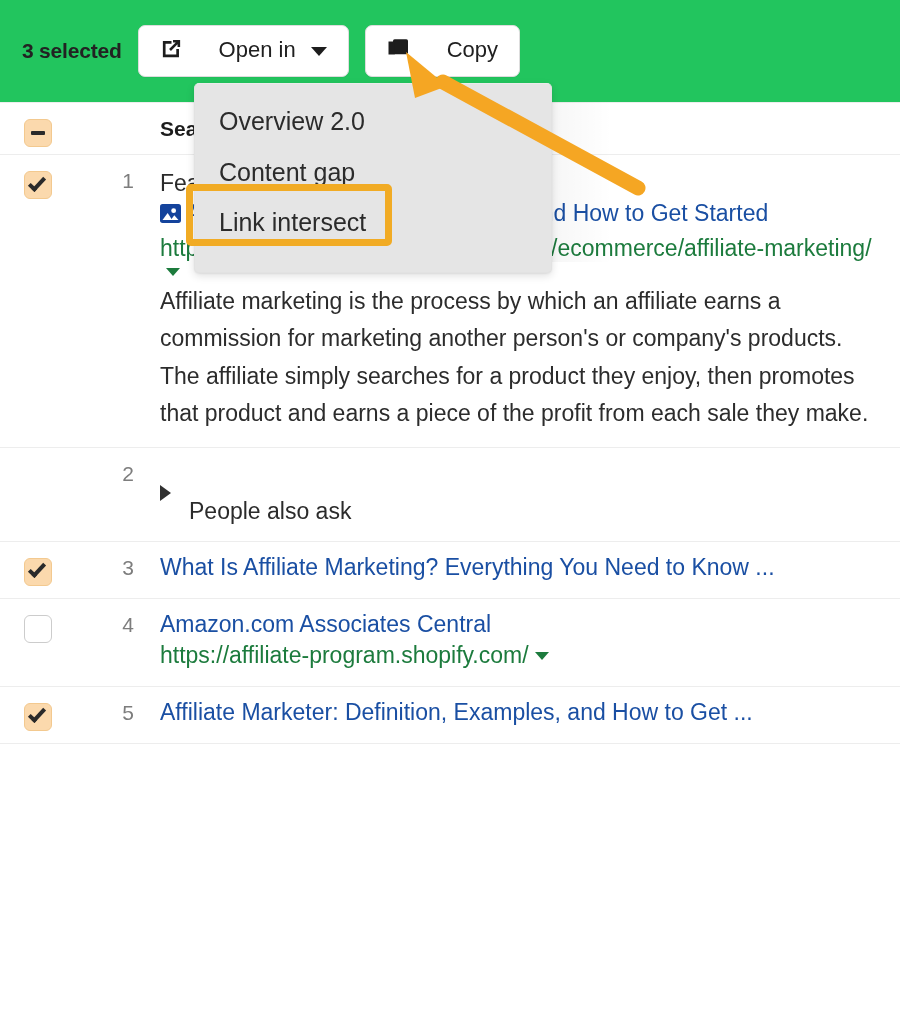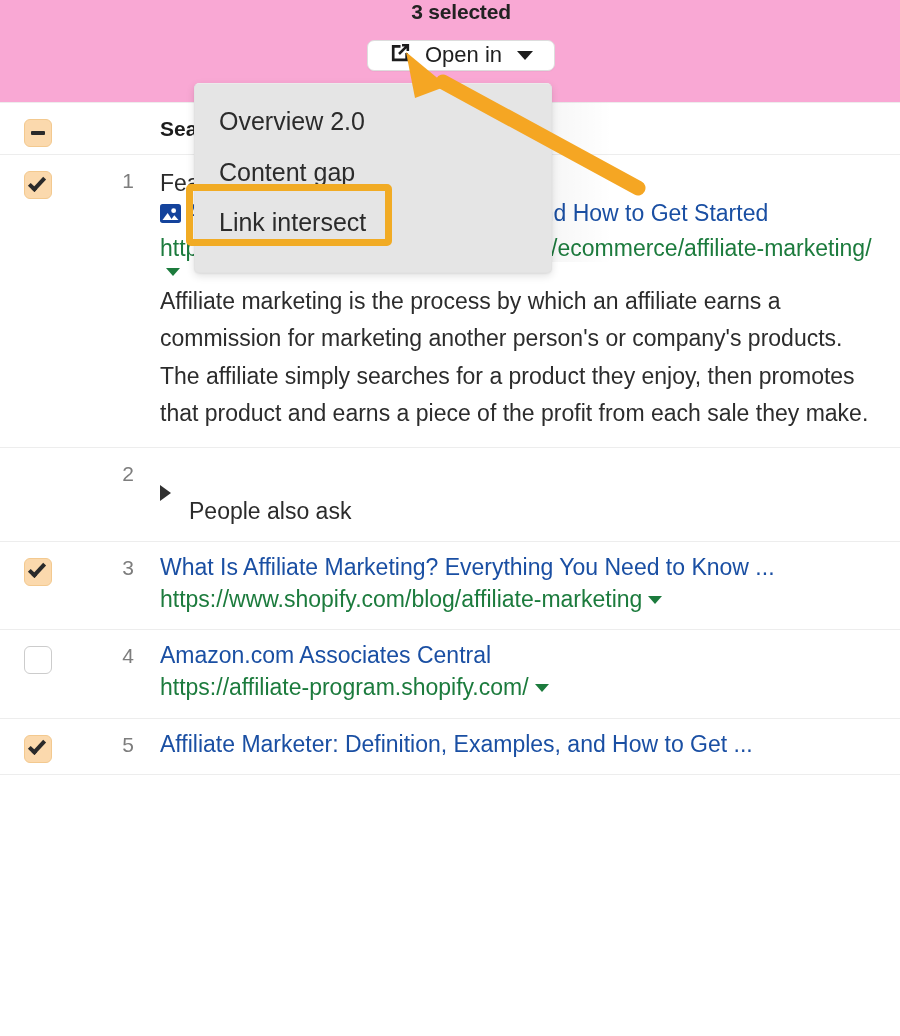--- a/index.html
+++ b/index.html
@@ -22,23 +22,22 @@
 
   
   .toolbar {
     position: absolute;
     left: 0; top: 0;
     width: 900px; height: 102px;
     display: flex;
     align-items: center;
     padding-left: 22px;
     gap: 16px;
-    background: #f9a8d4;
+    background: #22c55e;
     z-index: 30;
-    flex-direction: column;
   }
   .selected-count {
     font-size: 21px;
     font-weight: bold;
     color: #222222;
     letter-spacing: -0.2px;
     white-space: nowrap;
   }
   .tbtn {
     height: 52px;
@@ -48,21 +47,21 @@
     padding: 0 21px;
     background: #ffffff;
     border: 1px solid #dddddd;
     border-radius: 7px;
     font-size: 22px;
     color: #202020;
     box-shadow: 0 1px 1px rgba(0,0,0,0.03);
     cursor: pointer;
     white-space: nowrap;
   }
-  .tbtn .lbl { line-height: 1; position: relative; top: -1px; }
+  .tbtn .lbl { line-height: 1; position: relative; top: -1px; margin-left: 23px; }
   .caret-dn {
     width: 0; height: 0;
     border-left: 8px solid transparent;
     border-right: 8px solid transparent;
     border-top: 9px solid #1d1d1d;
     margin-left: 2px;
   }
   .icon-ext, .icon-copy { display: block; flex: 0 0 auto; }
 
   
@@ -313,23 +312,20 @@
 
     <div class="row">
       <div class="cell-check">
         <div class="cb checked">
           <span class="tick"></span>
         </div>
       </div>
       <div class="cell-num">3</div>
       <div class="cell-body">
         <a class="res-title">What Is Affiliate Marketing? Everything You Need to Know ...</a>
-        <div>
-          <span class="res-url">https://www.shopify.com/blog/affiliate-marketing</span><span class="url-caret"></span>
-        </div>
       </div>
     </div>
 
     <div class="row">
       <div class="cell-check">
         <div class="cb empty"></div>
       </div>
       <div class="cell-num">4</div>
       <div class="cell-body">
         <a class="res-title">Amazon.com Associates Central</a>

